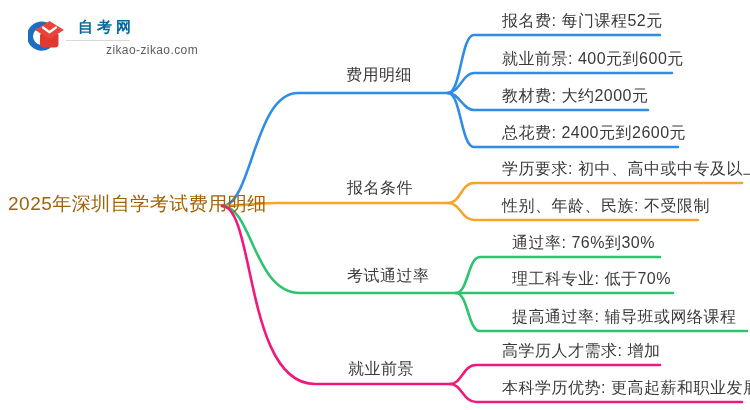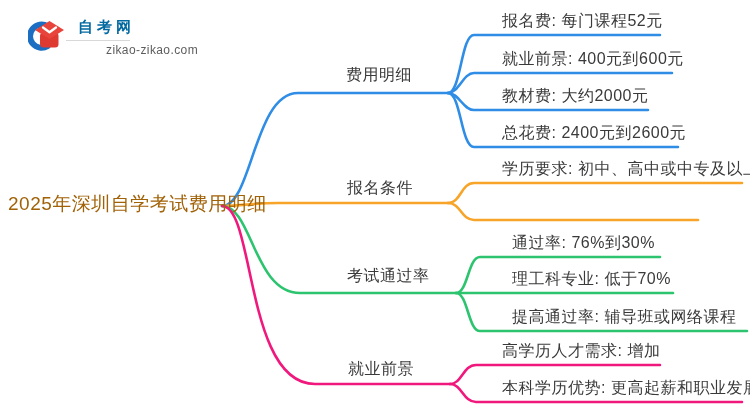--- a/index.html
+++ b/index.html
@@ -79,20 +79,21 @@
   <div class="label bl-req">报名条件</div>
   <div class="label bl-pass">考试通过率</div>
   <div class="label bl-job">就业前景</div>
 
   <div class="label c c-fees-0">报名费: 每门课程52元</div>
   <div class="label c c-fees-1">就业前景: 400元到600元</div>
   <div class="label c c-fees-2">教材费: 大约2000元</div>
   <div class="label c c-fees-3">总花费: 2400元到2600元</div>
 
   <div class="label c c-req-0">学历要求: 初中、高中或中专及以上</div>
+  <div class="label c c-req-1">性别、年龄、民族: 不受限制</div>
 
   <div class="label c-g label c-pass-0">通过率: 76%到30%</div>
   <div class="label c-g c-pass-1">理工科专业: 低于70%</div>
   <div class="label c-g c-pass-2">提高通过率: 辅导班或网络课程</div>
 
   <div class="label c c-job-0">高学历人才需求: 增加</div>
   <div class="label c c-job-1">本科学历优势: 更高起薪和职业发展</div>
 
   <div class="logo">
     <svg class="logo-icon" width="38" height="38" viewBox="0 0 38 38">

